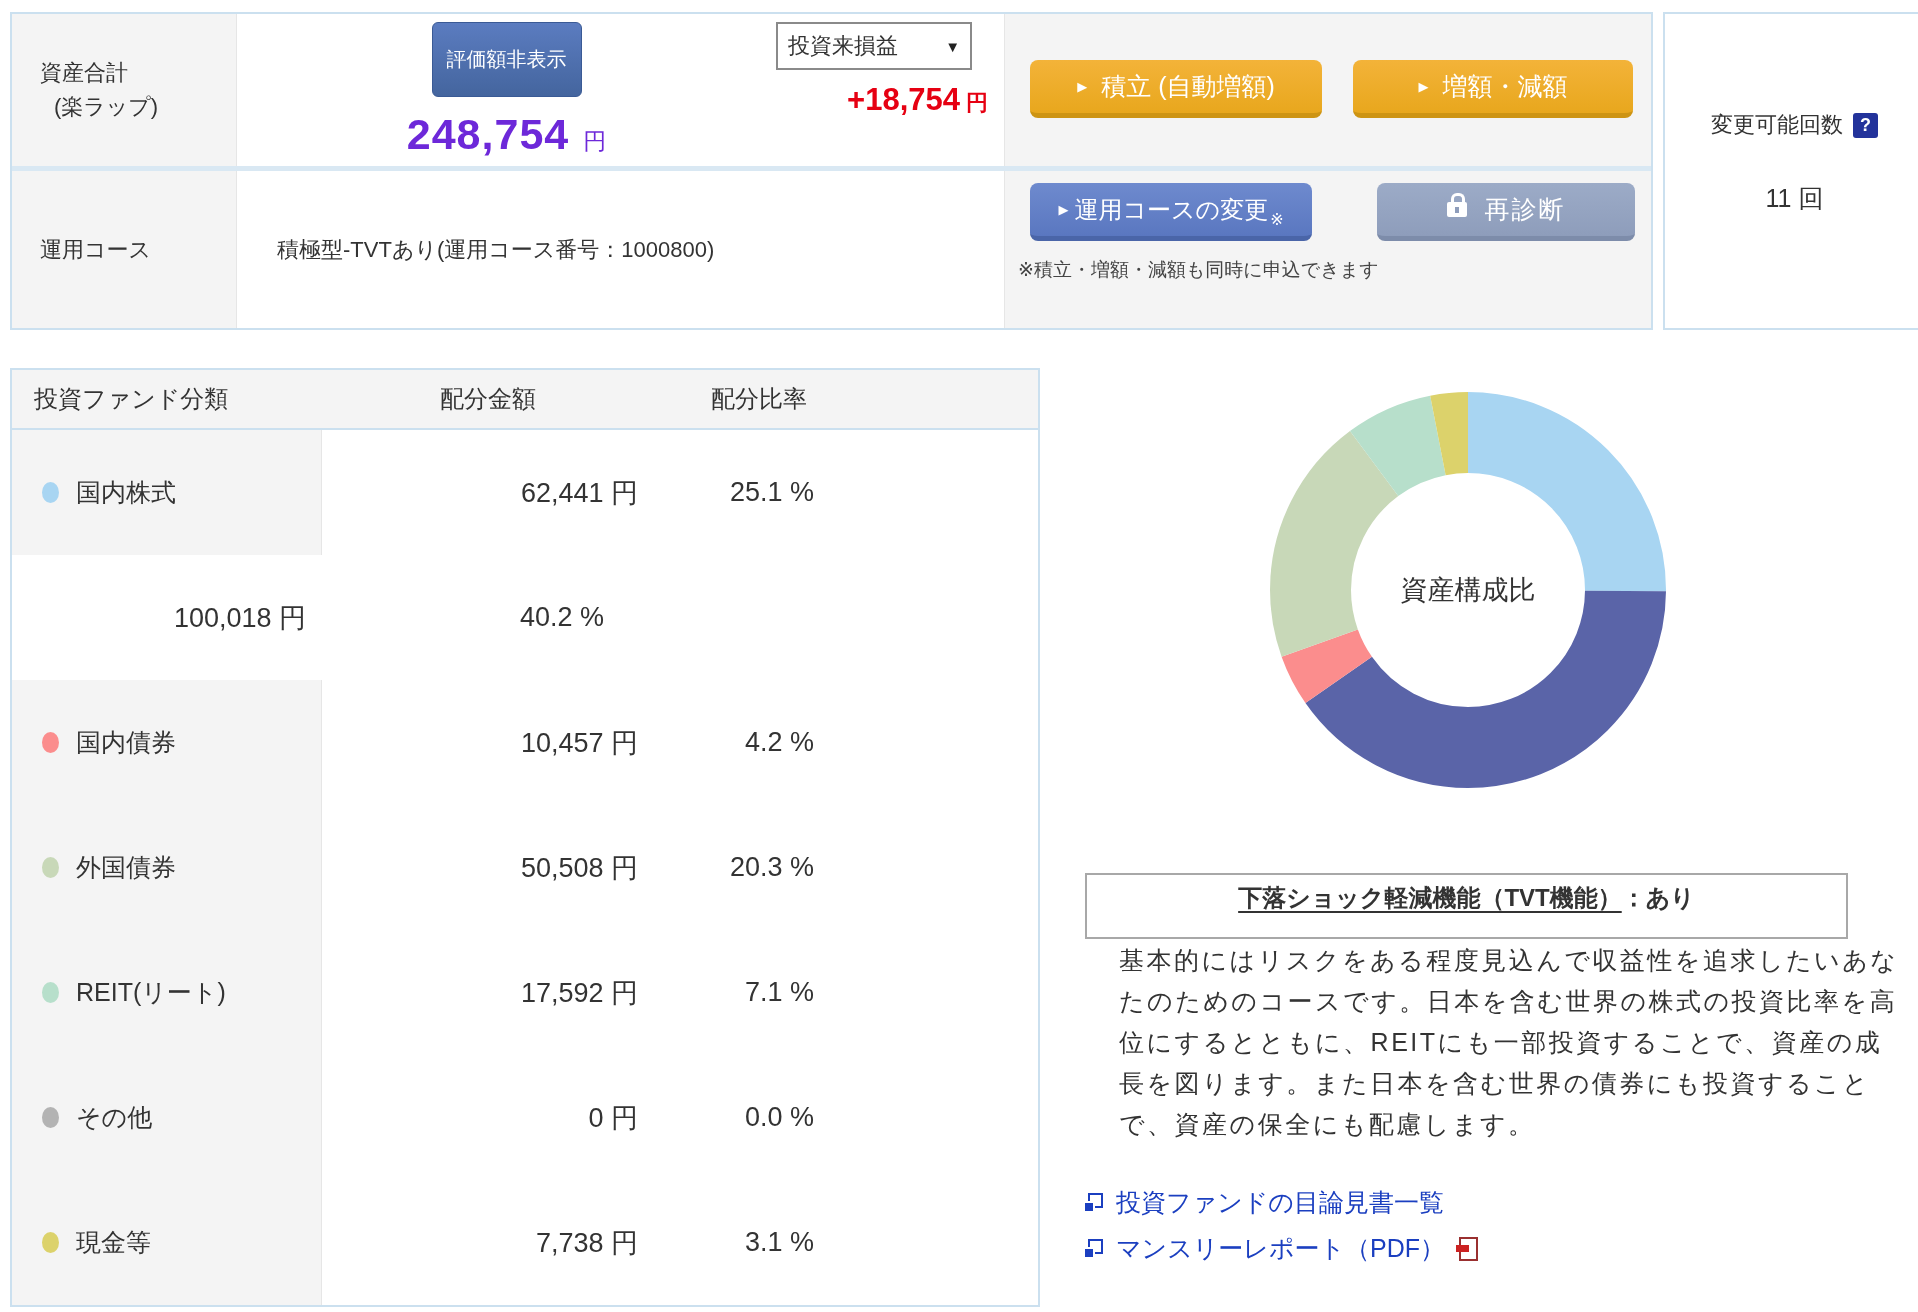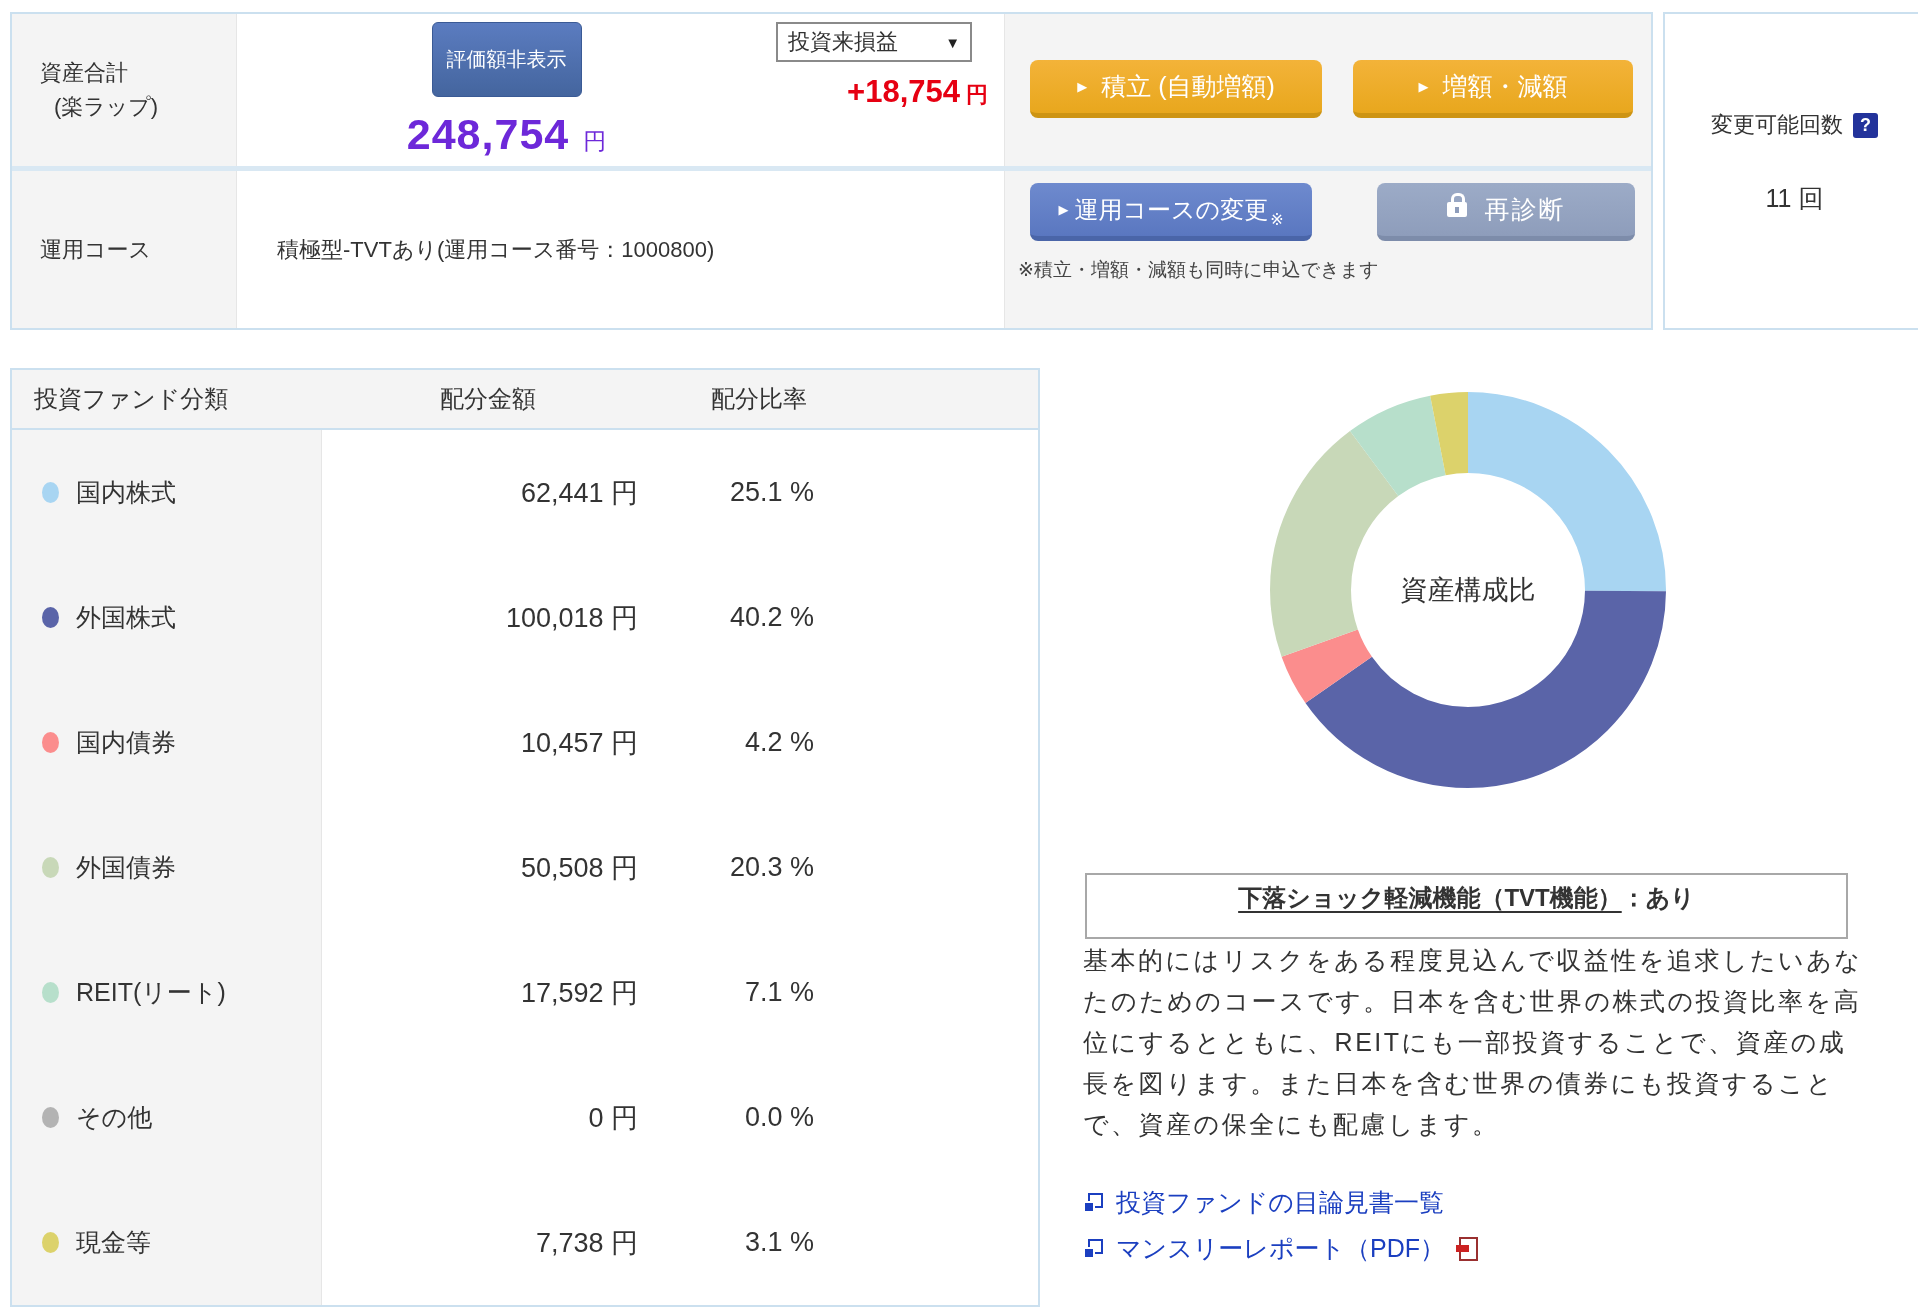--- a/index.html
+++ b/index.html
@@ -20,21 +20,21 @@
   .label-cell{background:#f4f4f4;border-right:1px solid #e6e6e6;font-size:22px;
     display:flex;flex-direction:column;justify-content:center;padding-left:28px;line-height:34px;}
   .white-cell{background:#fff;border-right:1px solid #e6e6e6;display:flex;}
   .gray-cell{background:#f4f4f4;}
   .val-col{flex:1;text-align:center;padding-top:8px;}
   .badge{display:inline-block;background:linear-gradient(180deg,#5b7cc0,#44659e);
     border:1px solid #3a5a95;border-radius:6px;color:#fff;font-size:20px;padding:23px 14px;cursor:pointer;}
   .big-val{margin-top:13px;font-size:43px;font-weight:bold;color:#6d28d9;letter-spacing:1px;}
   .big-val .unit{font-size:23px;font-weight:normal;margin-left:14px;letter-spacing:0;}
   .pl-col{width:212px;margin-right:16px;text-align:right;padding-top:8px;}
-  .dropdown{width:196px;height:40px;border:2px solid #8a8a8a;background:#fff;box-sizing:border-box;
+  .dropdown{width:196px;height:48px;border:2px solid #8a8a8a;background:#fff;box-sizing:border-box;
     display:flex;align-items:center;justify-content:space-between;padding:0 10px;font-size:22px;cursor:pointer;}
   .dd-arrow{font-size:15px;color:#222;}
   .pl-val{margin-top:12px;font-size:31px;font-weight:bold;color:#e60012;}
   .pl-val .unit{font-size:22px;font-weight:bold;margin-left:6px;}
   .course-cell{display:flex;align-items:center;padding-left:40px;font-size:22px;background:#fff;border-right:1px solid #e6e6e6;}
   
   .btn{position:absolute;border:0;cursor:pointer;color:#fff;border-radius:8px;
     font-family:inherit;display:flex;align-items:center;justify-content:center;}
   .btn .arr{font-size:13px;margin-right:14px;}
   .btn-orange{background:linear-gradient(180deg,#f3b339,#e8a71d);border-bottom:5px solid #cd9413;font-size:25px;}
@@ -71,21 +71,21 @@
     box-sizing:border-box;font-size:25px;border-right:1px solid #e6e6e6;}
   .dot{display:inline-block;width:17px;height:21px;border-radius:50%;margin-right:17px;flex:0 0 auto;}
   .td-amt{text-align:right;padding-right:16px;font-size:27px;}
   .td-ratio{text-align:right;padding-right:50px;font-size:27px;}
   
   .donut{position:absolute;left:1270px;top:392px;}
   
   .tvt-box{position:absolute;left:1085px;top:873px;width:763px;height:66px;border:2px solid #a8a8a8;
     box-sizing:border-box;text-align:center;line-height:46px;font-size:24px;font-weight:bold;background:#fff;}
   .tvt-u{text-decoration:underline;text-underline-offset:5px;}
-  .desc{position:absolute;left:1083px;top:940px;width:780px;margin:0;font-size:25px;
+  .desc{position:absolute;left:1119px;top:940px;width:780px;margin:0;font-size:25px;
     letter-spacing:2.5px;line-height:41px;color:#333;}
   .links{position:absolute;left:1083px;top:1186px;}
   .link-row{display:flex;align-items:center;margin-bottom:13px;font-size:25px;}
   .link-row a{color:#1b3fc0;text-decoration:none;cursor:pointer;}
   .win-icon{position:relative;width:20px;height:20px;display:inline-block;margin-right:13px;flex:0 0 auto;}
   .win-icon::before{content:"";position:absolute;right:0;top:0;width:11px;height:11px;border:2px solid #1b3fc0;}
   .win-icon::after{content:"";position:absolute;left:0;bottom:0;width:8px;height:8px;background:#1b3fc0;border:2px solid #fff;}
   .pdf-icon{position:relative;width:15px;height:20px;display:inline-block;border:2px solid #9a3030;
     background:#fff;margin-left:14px;flex:0 0 auto;}
   .pdf-icon::after{content:"";position:absolute;left:-5px;top:6px;width:13px;height:7px;background:#cc2222;}
@@ -170,24 +170,20 @@
         <div class="tbrow">
           <div class="td-label">
             <span class="dot" style="background: rgb(168, 213, 242);"></span>
             <span>国内株式</span>
           </div>
           <div class="td-amt">62,441 円</div>
           <div class="td-ratio">25.1 %</div>
           <div></div>
         </div>
         <div class="tbrow">
-          <div class="td-label">
-            <span class="dot" style="background: rgb(90, 100, 168);"></span>
-            <span>外国株式</span>
-          </div>
           <div class="td-amt">100,018 円</div>
           <div class="td-ratio">40.2 %</div>
           <div></div>
         </div>
         <div class="tbrow">
           <div class="td-label">
             <span class="dot" style="background: rgb(251, 141, 141);"></span>
             <span>国内債券</span>
           </div>
           <div class="td-amt">10,457 円</div>

